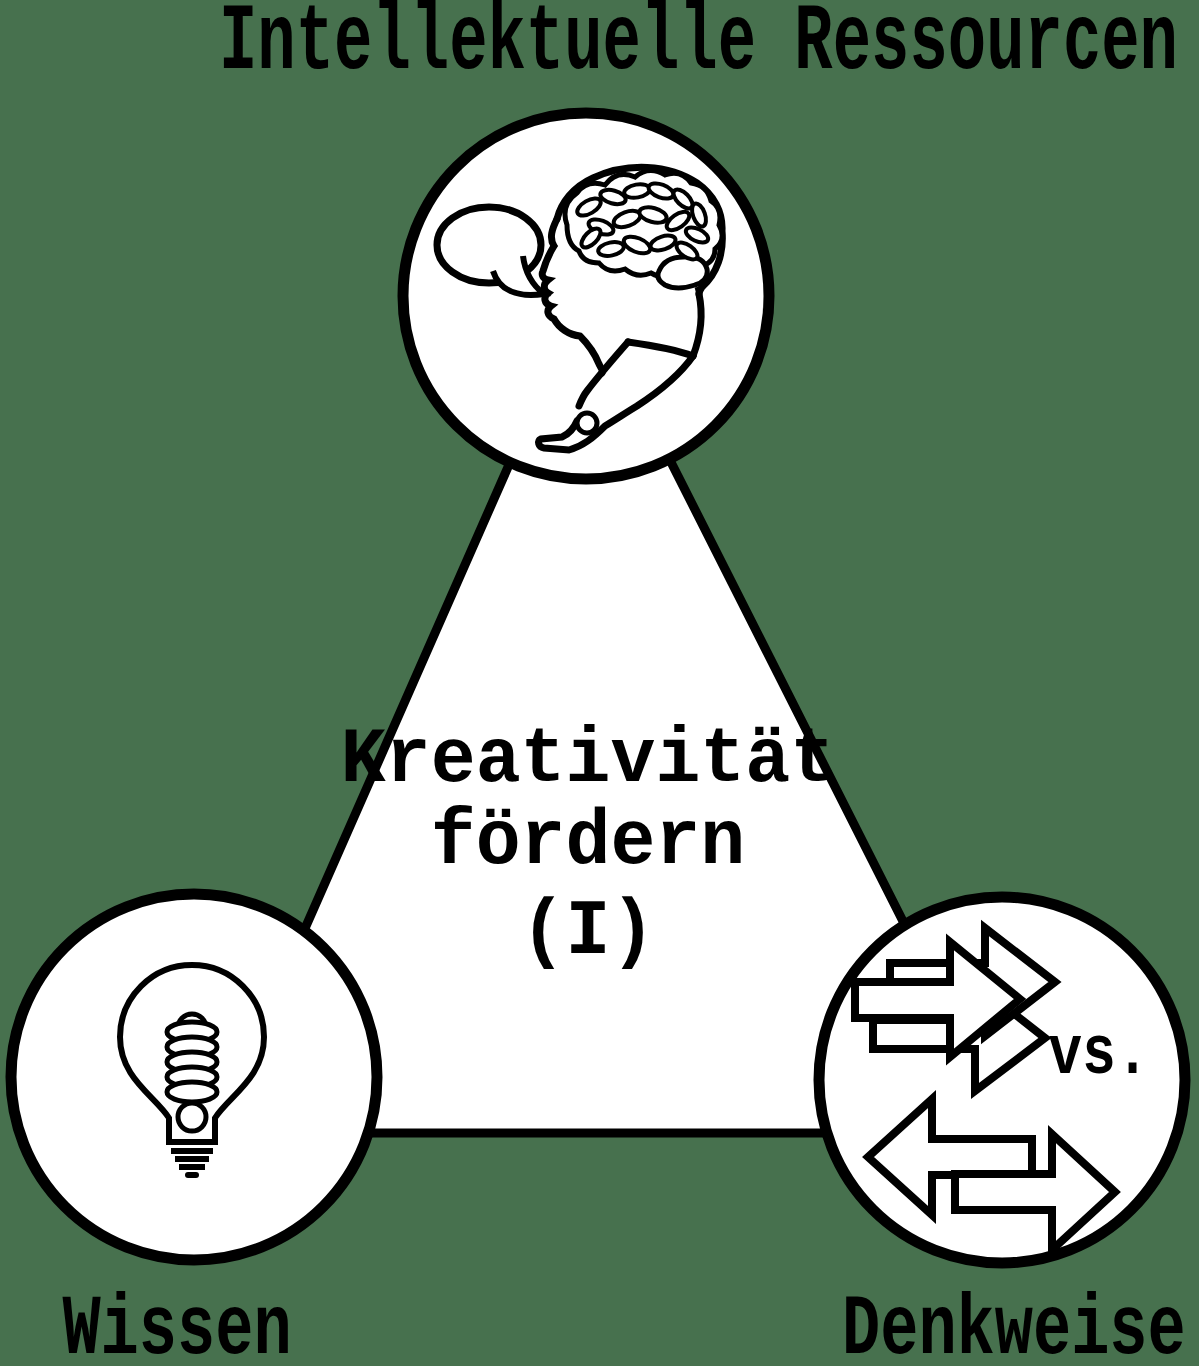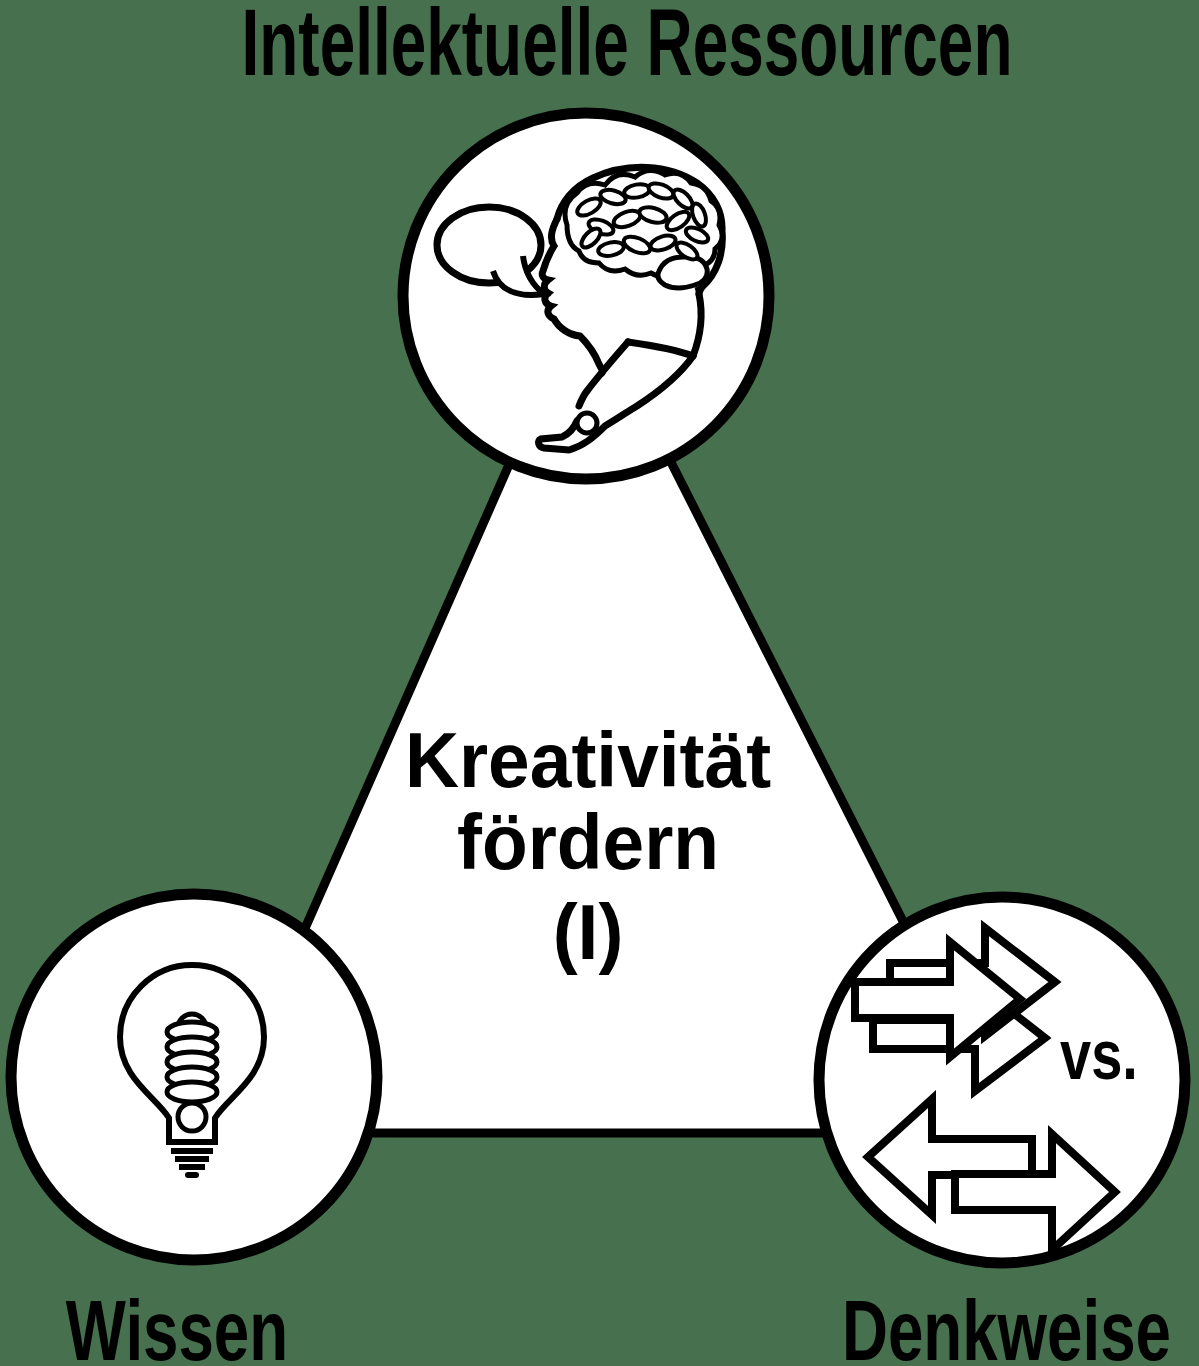--- a/index.html
+++ b/index.html
@@ -6,21 +6,21 @@
     --background:#47714e;
     --line:#000000;
     --fill:#ffffff;
   }
   html,body{margin:0;padding:0;}
   .stage{
     position:relative;
     width:1199px;height:1366px;
     background:var(--background);
     overflow:hidden;
-    font-family:Liberation Sans, sans-serif;
+    font-family:Liberation Mono, monospace;
     font-weight:bold;
     color:var(--line);
   }
   .abs{position:absolute;}
   .txt{
     position:absolute;
     text-align:center;
     white-space:nowrap;
     line-height:1;
     color:var(--line);

